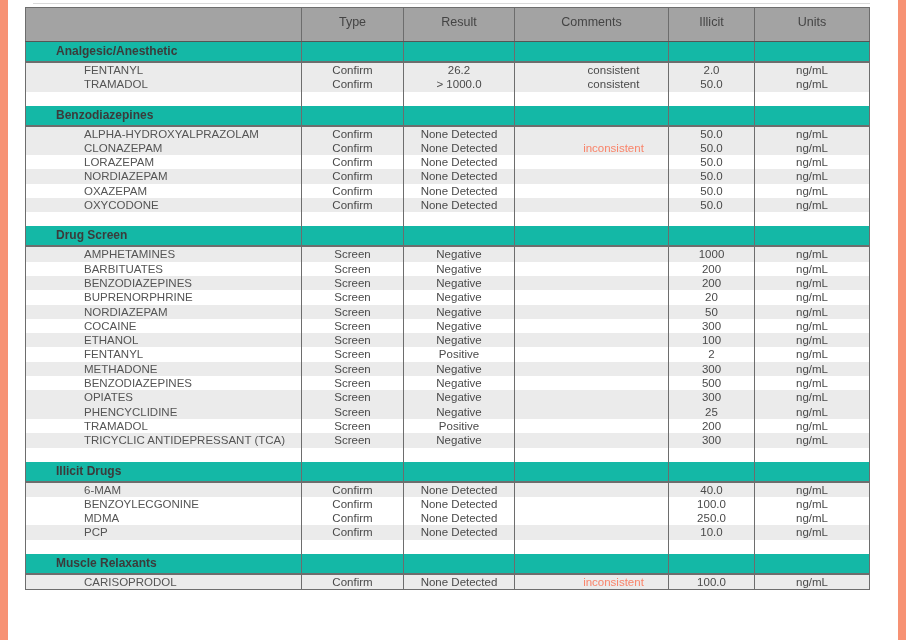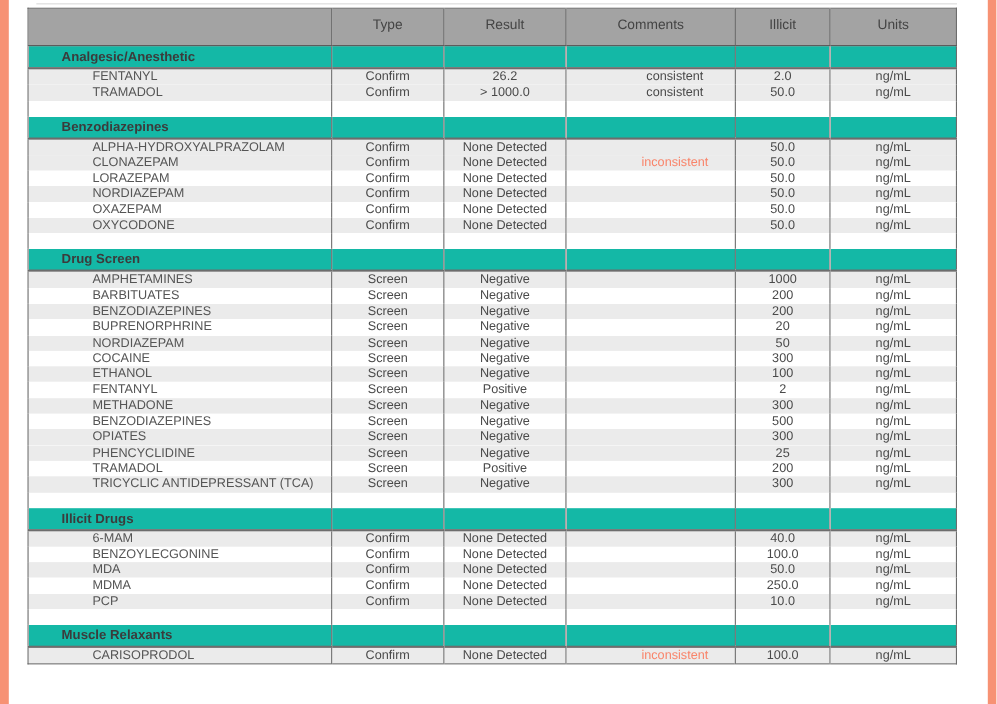--- a/index.html
+++ b/index.html
@@ -365,28 +365,20 @@
           <td class="">ng/mL</td>
         </tr>
         <tr class="plain">
           <td class="first-col analyte">BENZOYLECGONINE</td>
           <td class="">Confirm</td>
           <td class="">None Detected</td>
           <td class=""></td>
           <td class="">100.0</td>
           <td class="">ng/mL</td>
         </tr>
-        <tr class="stripe">
-          <td class="first-col analyte">MDA</td>
-          <td class="">Confirm</td>
-          <td class="">None Detected</td>
-          <td class=""></td>
-          <td class="">50.0</td>
-          <td class="">ng/mL</td>
-        </tr>
         <tr class="plain">
           <td class="first-col analyte">MDMA</td>
           <td class="">Confirm</td>
           <td class="">None Detected</td>
           <td class=""></td>
           <td class="">250.0</td>
           <td class="">ng/mL</td>
         </tr>
         <tr class="stripe">
           <td class="first-col analyte">PCP</td>

